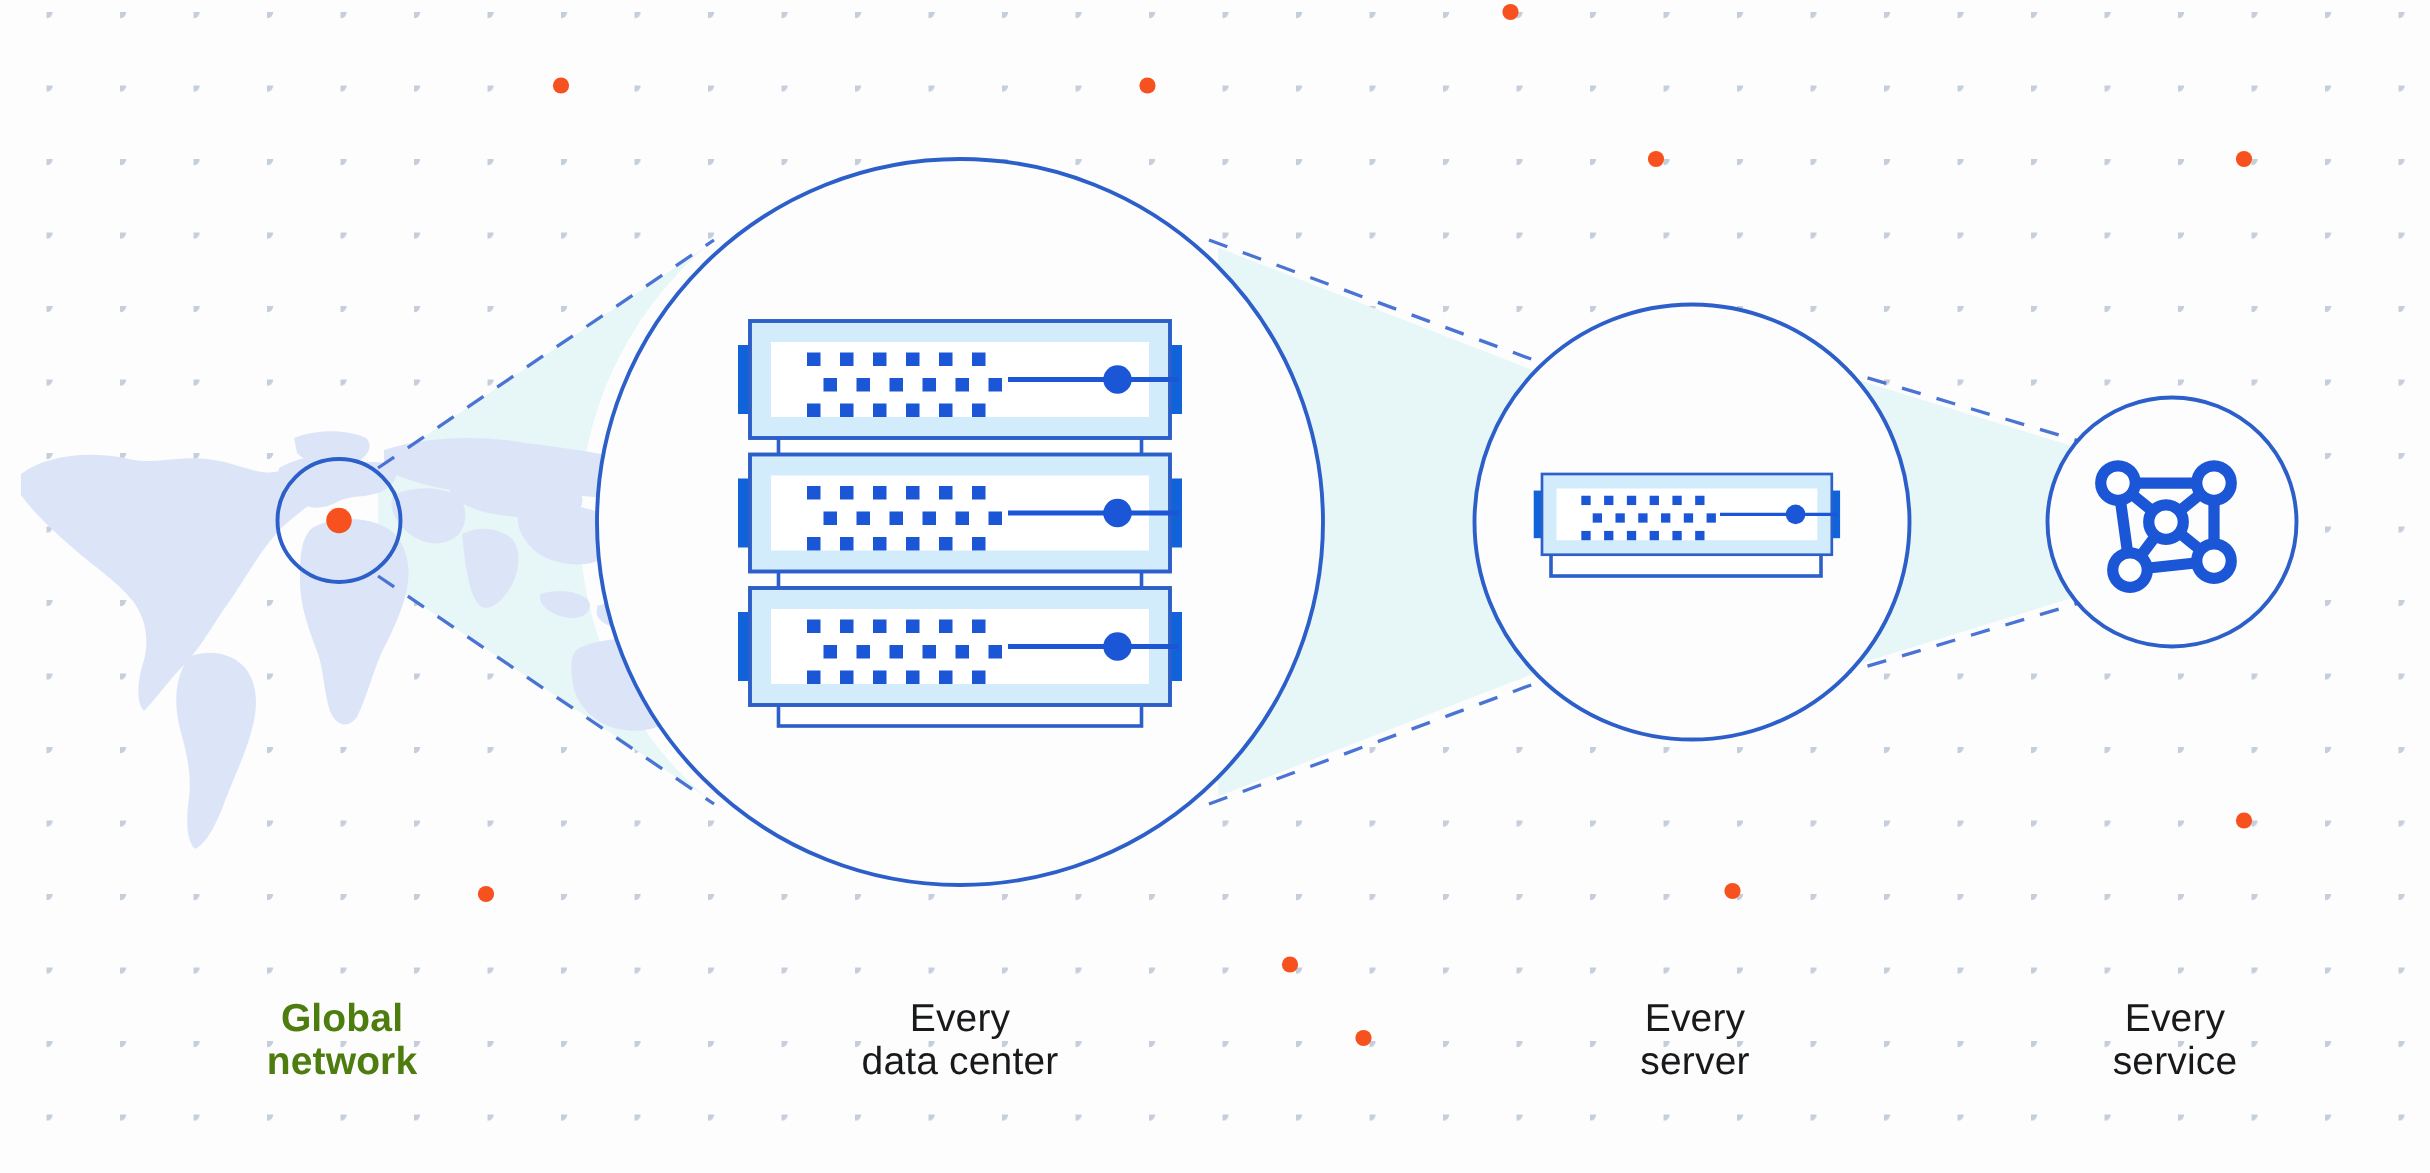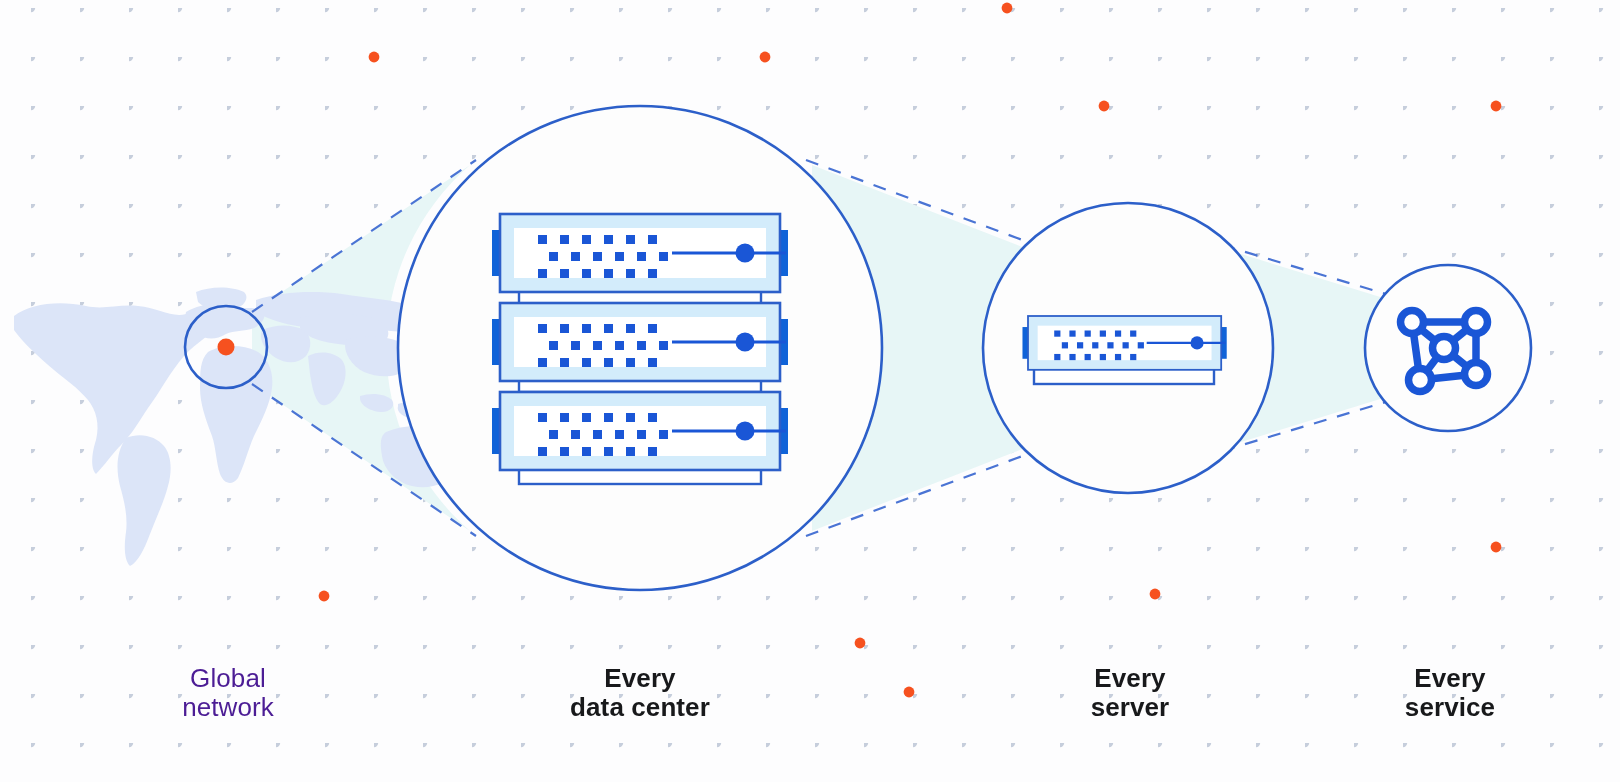--- a/index.html
+++ b/index.html
@@ -24,27 +24,27 @@
     inset: 0;
     width: 1620px;
     height: 782px;
     display: block;
   }
   .label {
     position: absolute;
     text-align: center;
     font-size: 26px;
     line-height: 1.12;
-    font-weight: 700;
+    font-weight: 400;
     letter-spacing: 0.1px;
     white-space: pre-line;
     pointer-events: none;
   }
   .label-dark { color: #18191b; }
-  .label-blue { color: #4c1d95; font-weight: 400; }
+  .label-blue { color: #4d7c0f; font-weight: 700; }
 
   #label-global   { left: 128px;  top: 664px; width: 200px; }
   #label-dc       { left: 540px;  top: 664px; width: 200px; }
   #label-server   { left: 1030px; top: 664px; width: 200px; }
   #label-service  { left: 1350px; top: 664px; width: 200px; }
 </style>
 </head>
 <body>
 
 <div id="stage">

